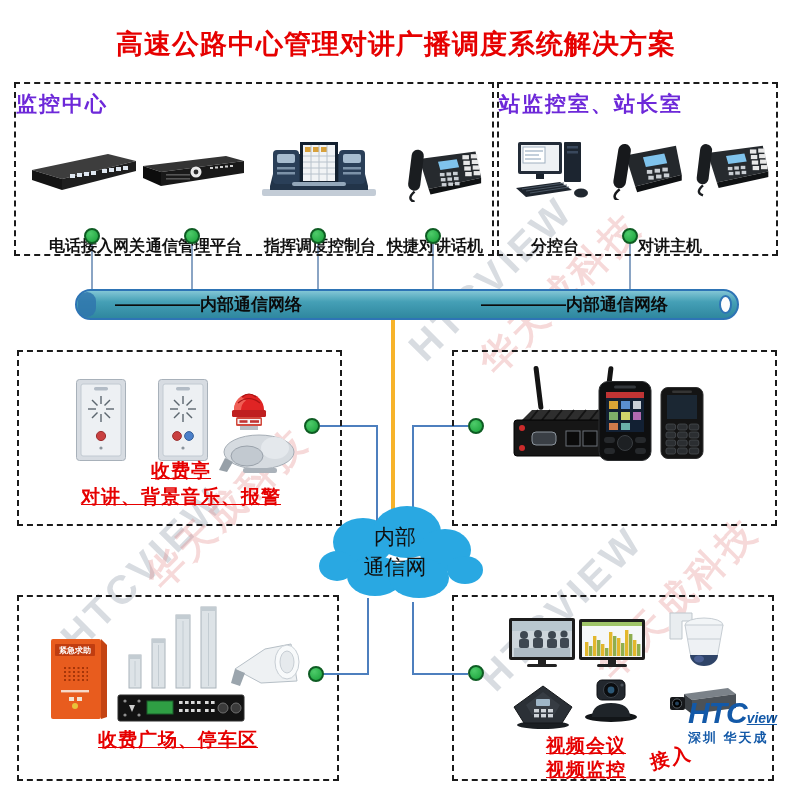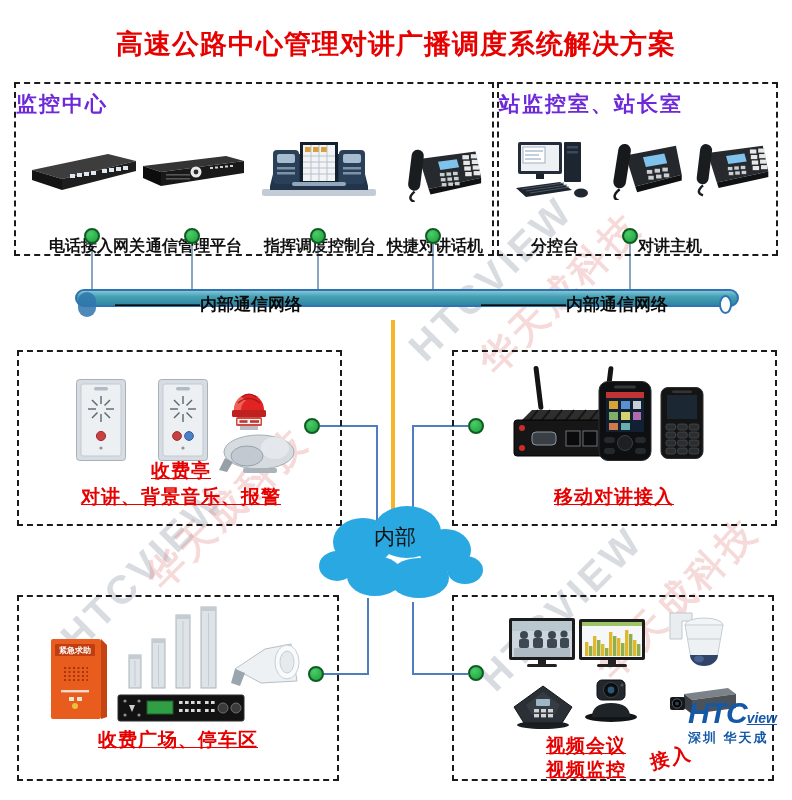--- a/index.html
+++ b/index.html
@@ -17,21 +17,21 @@
   .caption{position:absolute;transform:translateX(-50%);white-space:nowrap;
            font-size:19px;font-weight:bold;color:#e60000;z-index:4;letter-spacing:1px;text-decoration:underline;}
   .caption.left-align{transform:none;}
   .dot{position:absolute;width:16px;height:16px;border-radius:50%;
        background:radial-gradient(circle at 35% 30%,#4ecb6a,#17a038);
        border:2px solid #0e5c23;box-sizing:border-box;z-index:6;}
   .vline-light{position:absolute;width:2px;background:#8aa4c4;z-index:1;}
   .vline-blue{position:absolute;width:2px;background:#4d7fbe;z-index:1;}
   .hline-blue{position:absolute;height:2px;background:#4d7fbe;z-index:1;}
   .yline{position:absolute;width:4px;background:#f7b32a;z-index:2;}
-  .pipe{position:absolute;left:75px;top:289px;width:664px;height:18px;border-radius:16px;
+  .pipe{position:absolute;left:75px;top:289px;width:664px;height:31px;border-radius:16px;
         border:2px solid #2e74b5;box-sizing:border-box;
         background:linear-gradient(180deg,#82c6d5 0%,#45a0b6 40%,#2f879f 100%);z-index:3;}
   .pipe-cap{position:absolute;left:1px;top:1px;width:18px;height:25px;border-radius:12px;
             background:#2f76ad;opacity:.85;}
   .pipe-end{position:absolute;right:5px;top:4px;width:13px;height:19px;border-radius:50%;
             background:#fdfdfd;border:2px solid #2e74b5;box-sizing:border-box;}
   .pipe-label{position:absolute;top:0;height:27px;line-height:27px;font-size:17px;
               font-weight:bold;color:#0b0b0b;white-space:nowrap;}
   .cloud-wrap{position:absolute;left:315px;top:498px;width:170px;height:112px;z-index:5;}
   .cloud-text{position:absolute;left:0;right:10px;top:24px;text-align:center;z-index:6;
@@ -408,21 +408,20 @@
           <rect x="8" y="54" width="9.6" height="6" rx="2"></rect>
             <rect x="19.6" y="54" width="9.6" height="6" rx="2"></rect>
             <rect x="31.2" y="54" width="9.6" height="6" rx="2"></rect>
           <rect x="8" y="62" width="9.6" height="6" rx="2"></rect>
             <rect x="19.6" y="62" width="9.6" height="6" rx="2"></rect>
             <rect x="31.2" y="62" width="9.6" height="6" rx="2"></rect>
         </g>
       </svg>
     </div>
 
-    <span class="caption" style="left:160px;top:132px;">移动对讲接入</span>
   </div>
 
   <div class="dot" style="left:304px;top:418px;"></div>
   <div class="hline-blue" style="left:320px;top:425px;width:58px;"></div>
   <div class="vline-blue" style="left:376px;top:425px;height:97px;"></div>
   <div class="dot" style="left:468px;top:418px;"></div>
   <div class="hline-blue" style="left:412px;top:425px;width:56px;"></div>
   <div class="vline-blue" style="left:412px;top:425px;height:97px;"></div>
 
   <div class="cloud-wrap">
@@ -432,20 +431,21 @@
         <ellipse cx="92" cy="34" rx="34" ry="26"></ellipse>
         <ellipse cx="130" cy="52" rx="26" ry="21"></ellipse>
         <ellipse cx="150" cy="72" rx="18" ry="14"></ellipse>
         <ellipse cx="22" cy="68" rx="18" ry="15"></ellipse>
         <ellipse cx="60" cy="78" rx="28" ry="20"></ellipse>
         <ellipse cx="104" cy="80" rx="30" ry="20"></ellipse>
       </g>
     </svg>
     <div class="cloud-text">
       <div>内部</div>
+      <div>通信网</div>
     </div>
   </div>
 
   <div class="vline-blue" style="left:367px;top:598px;height:77px;"></div>
   <div class="hline-blue" style="left:322px;top:673px;width:47px;"></div>
   <div class="dot" style="left:308px;top:666px;"></div>
   <div class="vline-blue" style="left:412px;top:602px;height:73px;"></div>
   <div class="hline-blue" style="left:412px;top:673px;width:56px;"></div>
   <div class="dot" style="left:468px;top:665px;"></div>
 

